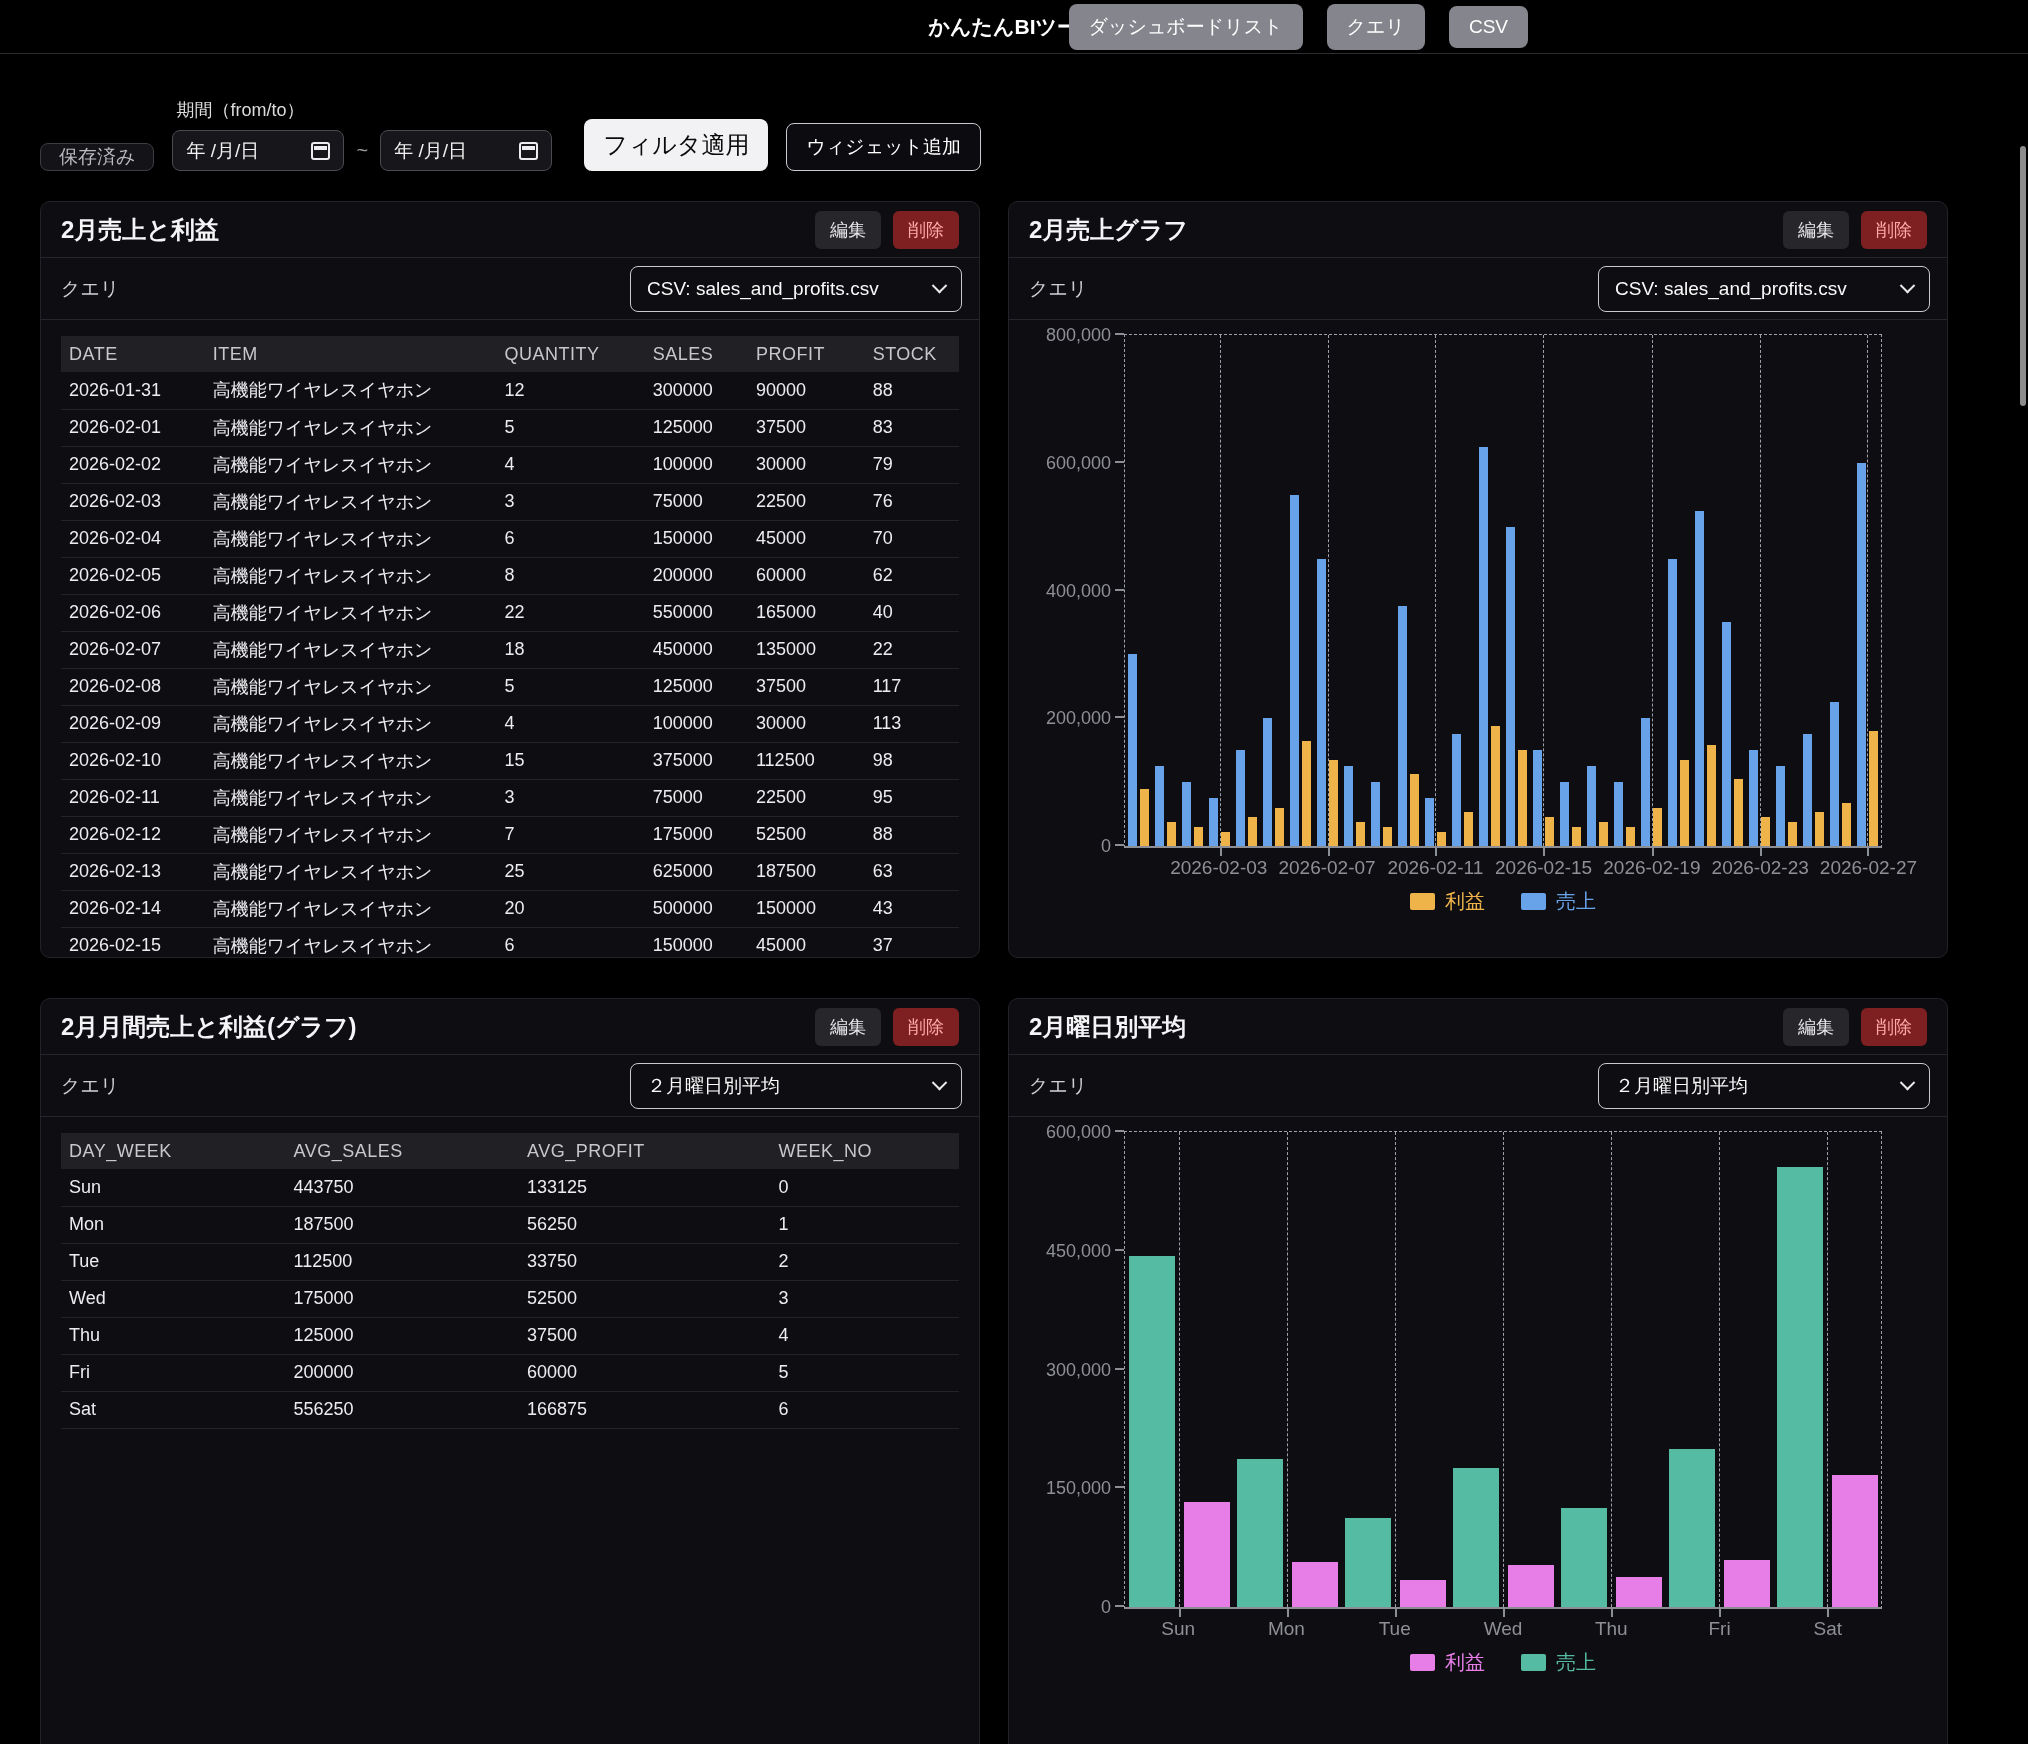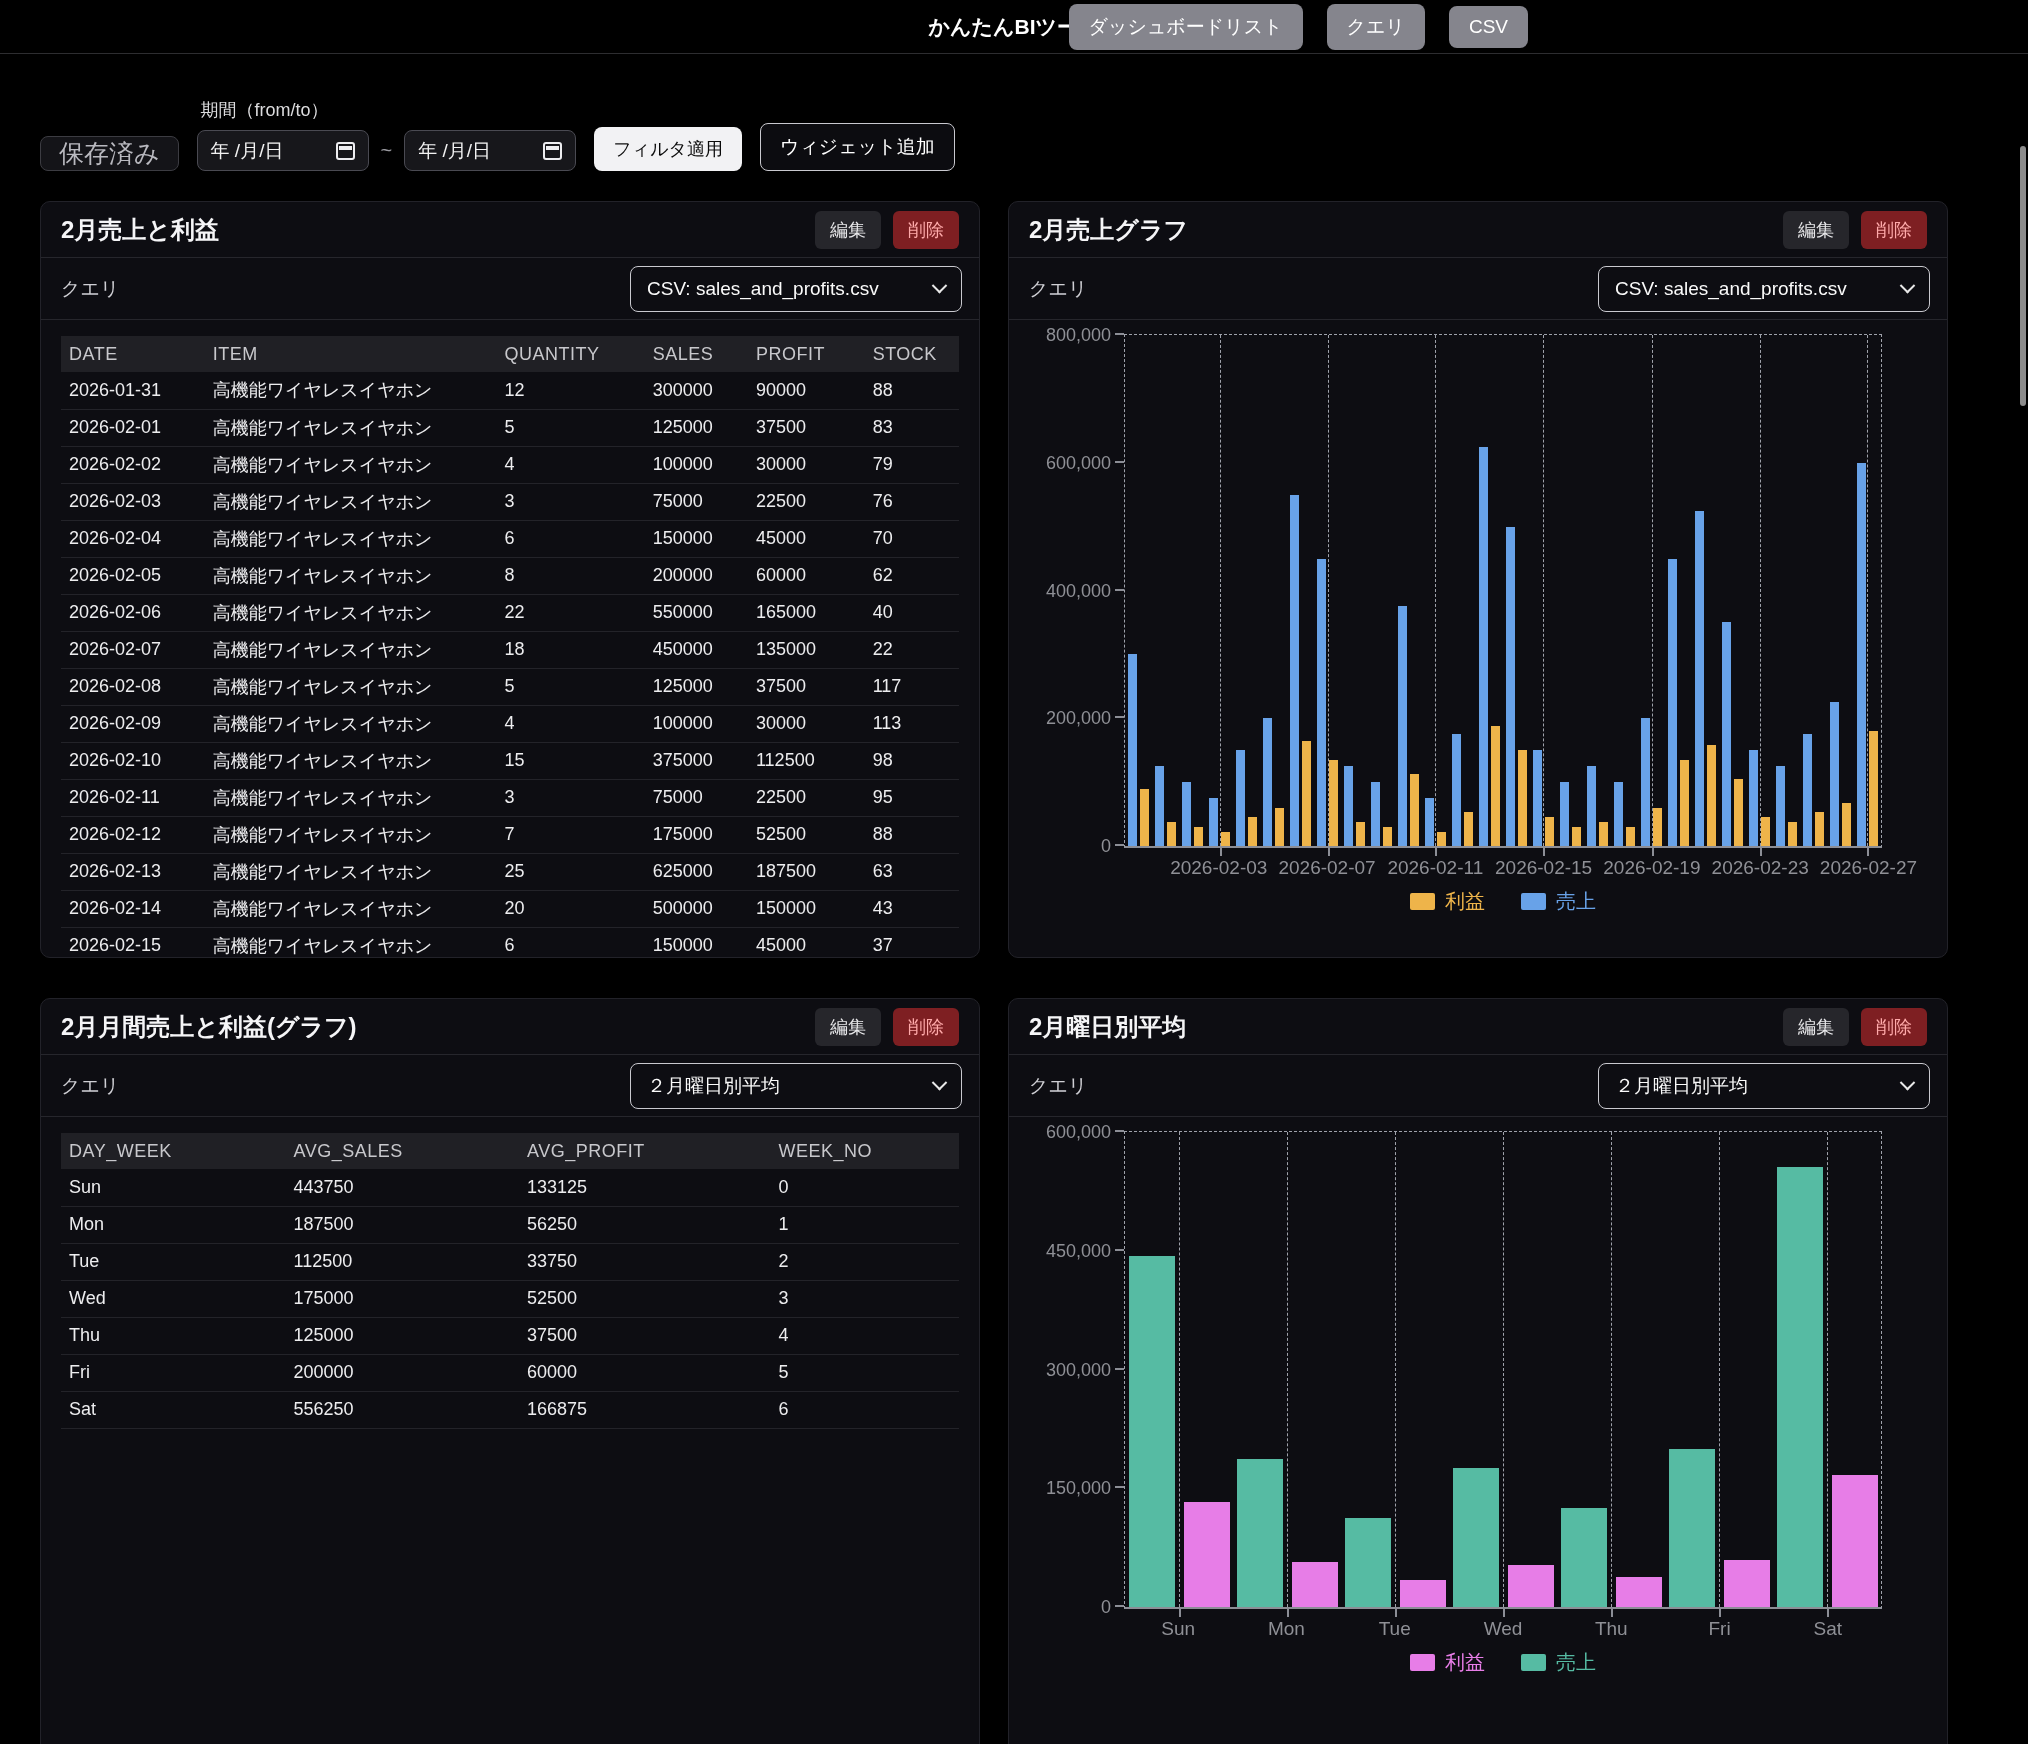--- a/index.html
+++ b/index.html
@@ -8,29 +8,29 @@
   
   .topbar { position:relative; height:54px; background:#000; border-bottom:1px solid #2d2d30; display:flex; align-items:center; padding:0 55px;justify-content:center; }
   .app-title { font-size:21px; font-weight:bold; color:#fff; }
   .topnav { position:absolute; right:500px; top:0; height:54px; display:flex; align-items:center; gap:24px; }
   .navbtn { background:#85858d; color:#fff; border:none; border-radius:8px; padding:10px 20px; font-size:19px; cursor:pointer; font-family:inherit; }
 
   
   .toolbar { display:flex; justify-content:space-between; align-items:center; padding:44px 80px 30px 40px; }
   .page-title { font-size:40px; font-weight:bold; color:#fff; letter-spacing:1px; }
   .controls { display:flex; align-items:flex-end; gap:18px; }
-  .btn-saved { background:#141418; border:1px solid #3c3c42; color:#b9b9bf; border-radius:8px; padding:0 18px; font-size:25px; font-family:inherit; }
+  .btn-saved { background:#141418; border:1px solid #3c3c42; color:#b9b9bf; border-radius:8px; padding:0 18px; font-size:19px; font-family:inherit; }
   .period { display:flex; flex-direction:column; }
   .period-label { font-size:18px; color:#dcdcde; margin-bottom:8px; padding-left:4px; }
   .dates { display:flex; align-items:center; gap:12px; }
   .date-input { width:172px; height:41px; background:#17171b; border:1px solid #4a4a52; border-radius:8px; display:flex; align-items:center; justify-content:space-between; padding:0 13px; font-size:19px; color:#f2f2f2; cursor:pointer; }
   .cal-icon { width:19px; height:18px; border:2px solid #ededf0; border-radius:3px; position:relative; display:inline-block; }
   .cal-icon::before { content:""; position:absolute; left:1px; right:1px; top:2px; height:4px; background:#ededf0; }
   .tilde { color:#9a9aa0; font-size:20px; }
-  .btn-apply { background:#f2f2f4; color:#0a0a0a; border:none; border-radius:8px; padding:10px 19px; font-size:18px; font-weight:500; font-family:inherit; }
+  .btn-apply { background:#f2f2f4; color:#0a0a0a; border:none; border-radius:8px; padding:10px 19px; font-size:24px; font-weight:500; font-family:inherit;margin-left:14px; }
   .btn-addwidget { background:#0c0c10; color:#fff; border:1px solid #c9c9cf; border-radius:8px; padding:10px 19px; font-size:19px; font-family:inherit; }
 
   
   .grid { display:grid; grid-template-columns:1fr 1fr; column-gap:28px; row-gap:40px; padding:0 80px 0 40px; grid-auto-rows:757px; }
   .widget { background:#0d0d12; border:1px solid #222229; border-radius:10px; overflow:hidden; display:flex; flex-direction:column; }
   .w-head { height:56px; flex:0 0 56px; display:flex; align-items:center; justify-content:space-between; padding:0 20px; border-bottom:1px solid #26262c; }
   .w-title { font-size:24px; font-weight:600; color:#f5f5f7; }
   .w-actions { display:flex; gap:12px; }
   .btn-edit { background:#26262b; color:#e8e8ea; border:none; border-radius:6px; padding:7px 15px; font-size:18px; font-family:inherit; }
   .btn-del { background:#7e1f22; color:#ffaaaa; border:none; border-radius:6px; padding:7px 15px; font-size:18px; font-family:inherit; }

